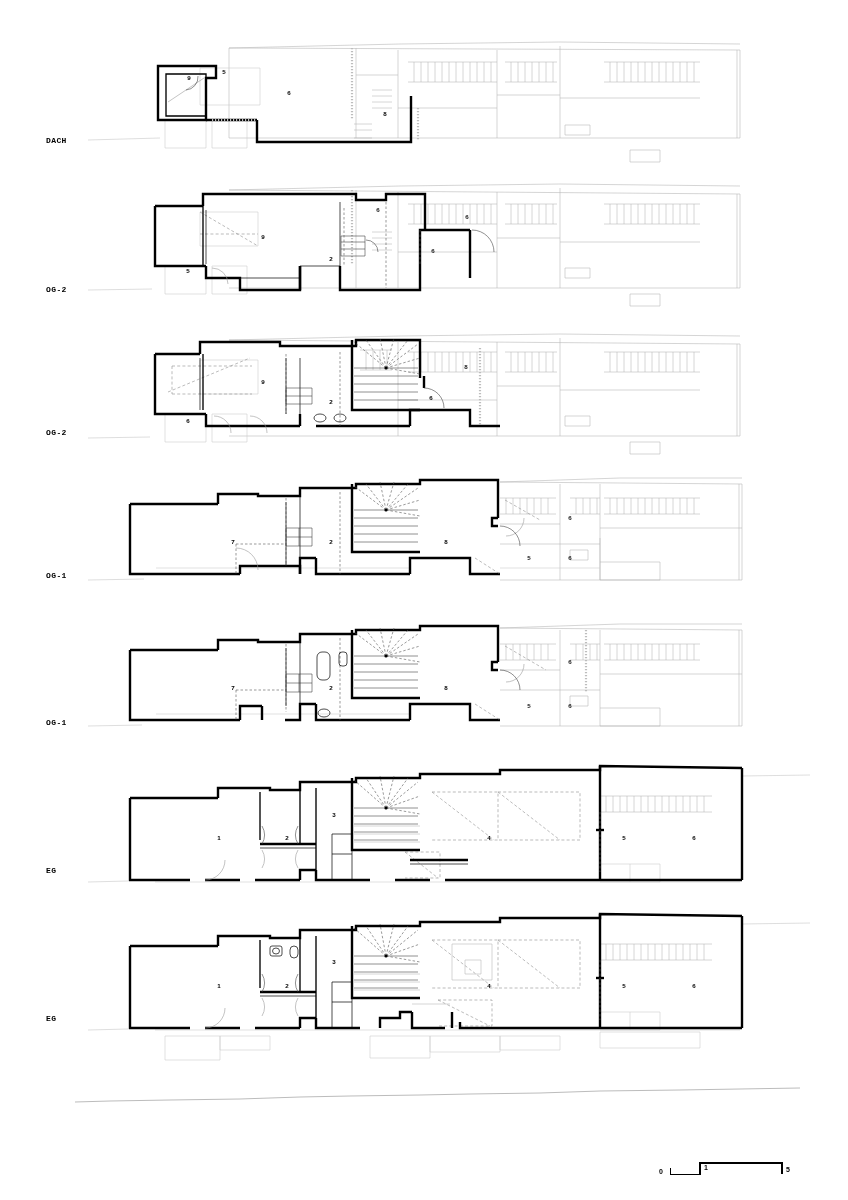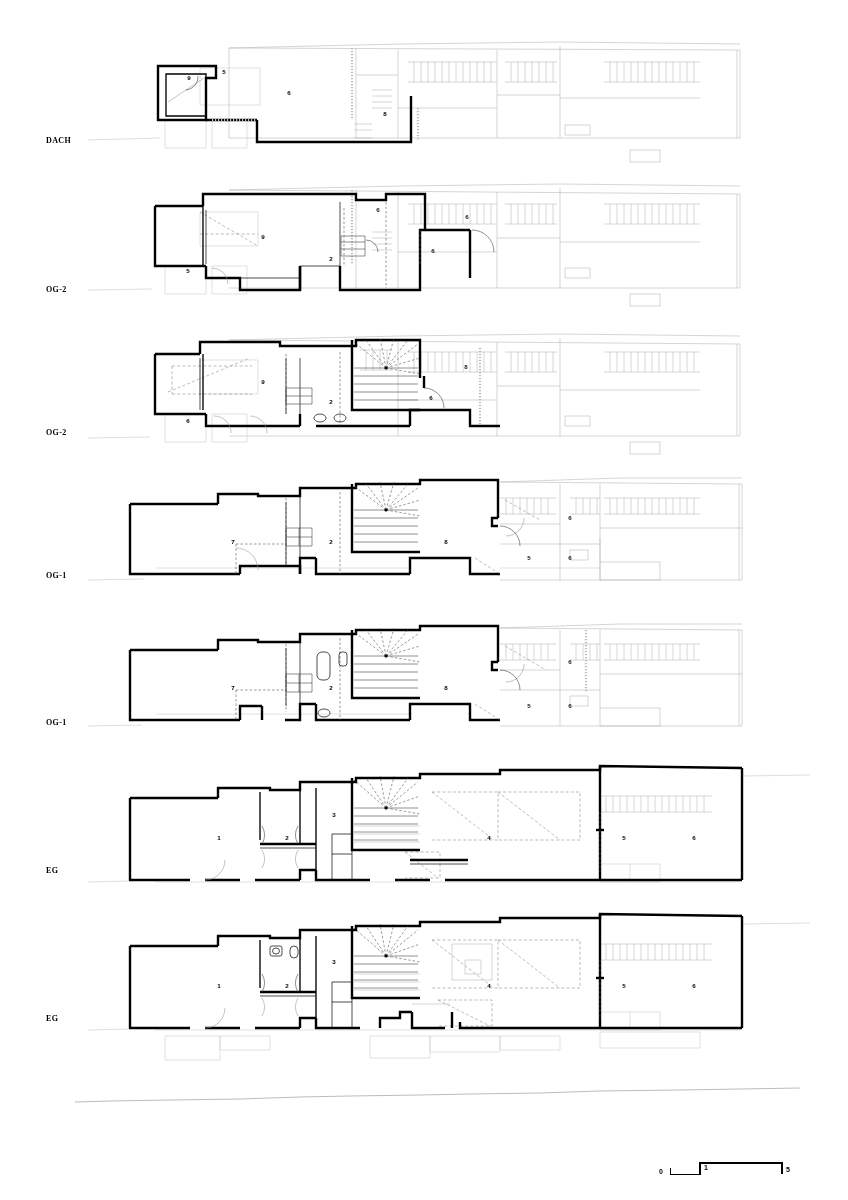--- a/index.html
+++ b/index.html
@@ -7,21 +7,21 @@
   body{
     width:848px;height:1200px;position:relative;overflow:hidden;
     font-family:"Liberation Sans", sans-serif;
     -webkit-font-smoothing:none;
   }
   #sheet{position:absolute;inset:0;background:#fff;}
 
   
   .lvl-label{
     position:absolute;
-    font-family:Liberation Serif, serif;
+    font-family:Liberation Mono, monospace;
     font-size:8px;font-weight:bold;letter-spacing:.4px;
     color:#000;white-space:nowrap;
     transform:translateY(-50%);
   }
 
   
   .plan{position:absolute;left:0;top:0;width:848px;height:170px;}
 
   
   .plan svg{display:block;width:848px;height:170px;overflow:visible;}

